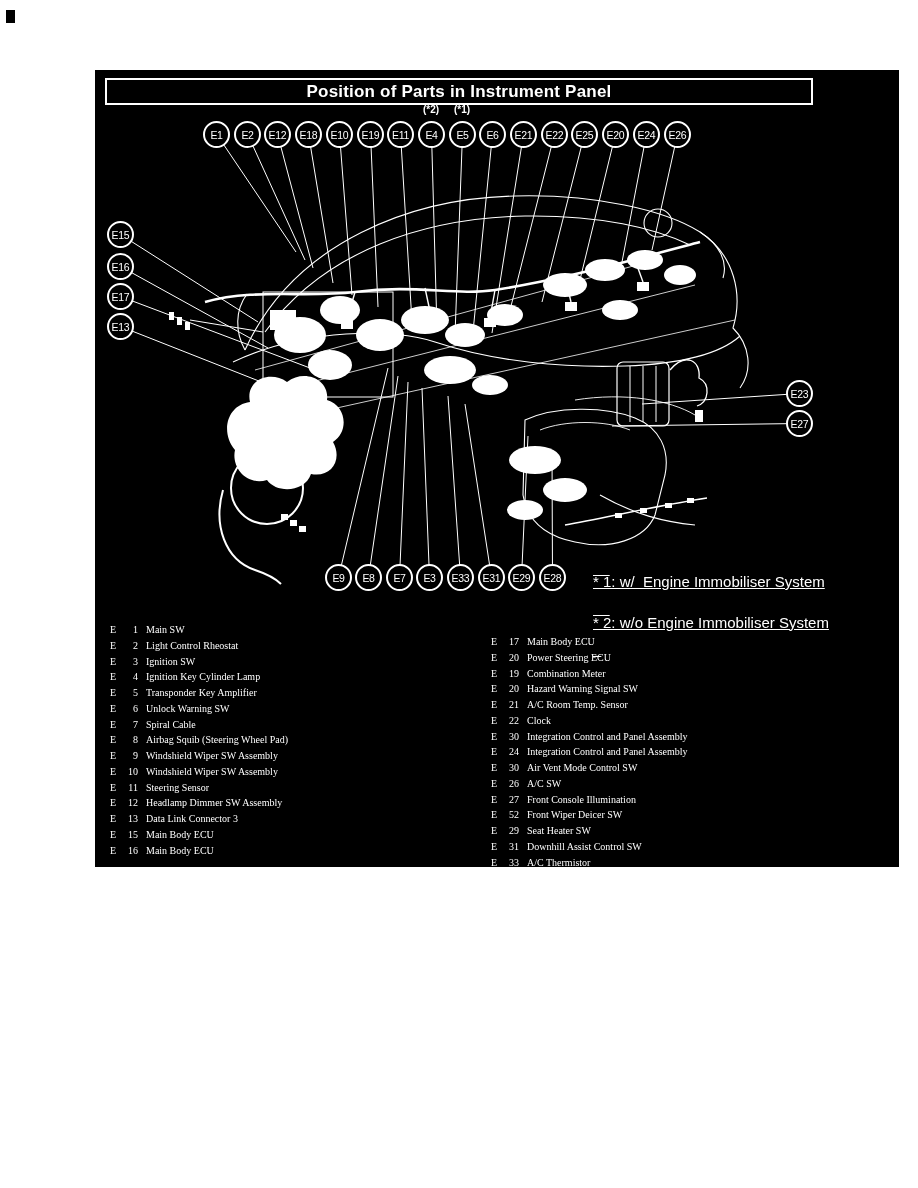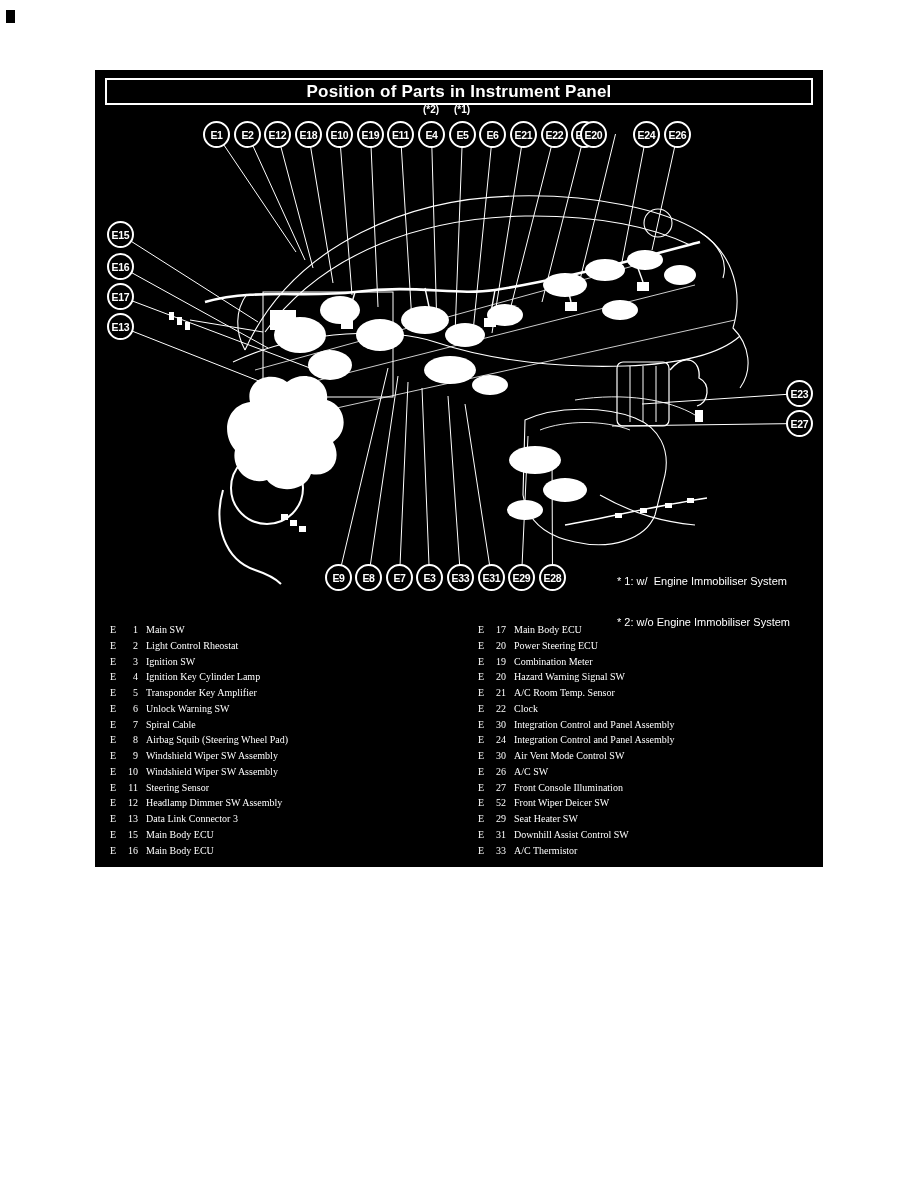--- a/index.html
+++ b/index.html
@@ -1,26 +1,26 @@
 <!DOCTYPE html>
 <html><head>
 <meta charset="utf-8">
 <style>
   html,body{margin:0;padding:0;background:#fff;}
   body{width:918px;height:1188px;position:relative;font-family:"Liberation Sans",sans-serif;-webkit-font-smoothing:antialiased;}
   .corner-mark{position:absolute;left:6px;top:10px;width:9px;height:13px;background:#000;}
-  .panel{position:absolute;left:95px;top:70px;width:728px;height:797px;background:#000;color:#fff;}
+  .panel{position:absolute;left:95px;top:70px;width:804px;height:797px;background:#000;color:#fff;}
   .title-box{position:absolute;left:10px;top:8px;width:704px;height:23px;border:2px solid #fff;display:flex;align-items:center;justify-content:center;font-size:17px;font-weight:bold;letter-spacing:.2px;}
   .art{position:absolute;left:0;top:0;z-index:1;}
-  .c{position:absolute;width:27px;height:27px;box-sizing:border-box;border:2px solid #fff;border-radius:50%;background:#000;z-index:2;display:flex;align-items:center;justify-content:center;font-size:10.5px;font-weight:bold;letter-spacing:-.3px;}
+  .c{position:absolute;width:27px;height:27px;box-sizing:border-box;border:2px solid #fff;border-radius:50%;background:#000;z-index:2;display:flex;align-items:center;justify-content:center;font-size:10.5px;font-weight:normal;letter-spacing:-.3px;}
   .note{position:absolute;z-index:2;font-size:10px;font-weight:bold;transform:translateX(-50%);}
-  .footnotes{position:absolute;left:522px;top:478px;font-size:11px;line-height:13.5px;z-index:2;white-space:pre;}
+  .footnotes{position:absolute;left:498px;top:478px;font-size:15px;line-height:13.5px;z-index:2;white-space:pre;text-decoration:underline;}
   .legend{position:absolute;top:552px;z-index:2;font-size:10px;font-family:Liberation Serif, serif;}
   .legend-left{left:15px;}
-  .legend-right{left:383px;}
+  .legend-right{left:396px;margin-top:12px;}
   .legend .row{height:15.75px;line-height:15.75px;white-space:nowrap;}
   .legend .e{display:inline-block;width:12px;}
   .legend .n{display:inline-block;width:16px;text-align:right;}
   .legend .nm{margin-left:8px;}
   svg line, svg path, svg rect, svg circle, svg ellipse{shape-rendering:geometricPrecision;}
 </style>
 </head>
 <body>
 
 <div class="corner-mark"></div>
@@ -201,21 +201,21 @@
     </div>
   <div class="c" style="left:415px;top:51px">
       <span>E21</span>
     </div>
   <div class="c" style="left:446px;top:51px">
       <span>E22</span>
     </div>
   <div class="c" style="left:476px;top:51px">
       <span>E25</span>
     </div>
-  <div class="c" style="left:485px;top:51px">
+  <div class="c" style="left:507px;top:51px">
       <span>E20</span>
     </div>
   <div class="c" style="left:538px;top:51px">
       <span>E24</span>
     </div>
   <div class="c" style="left:569px;top:51px">
       <span>E26</span>
     </div>
 
   <div class="note" style="left:336px;top:34px">(*2)</div>

